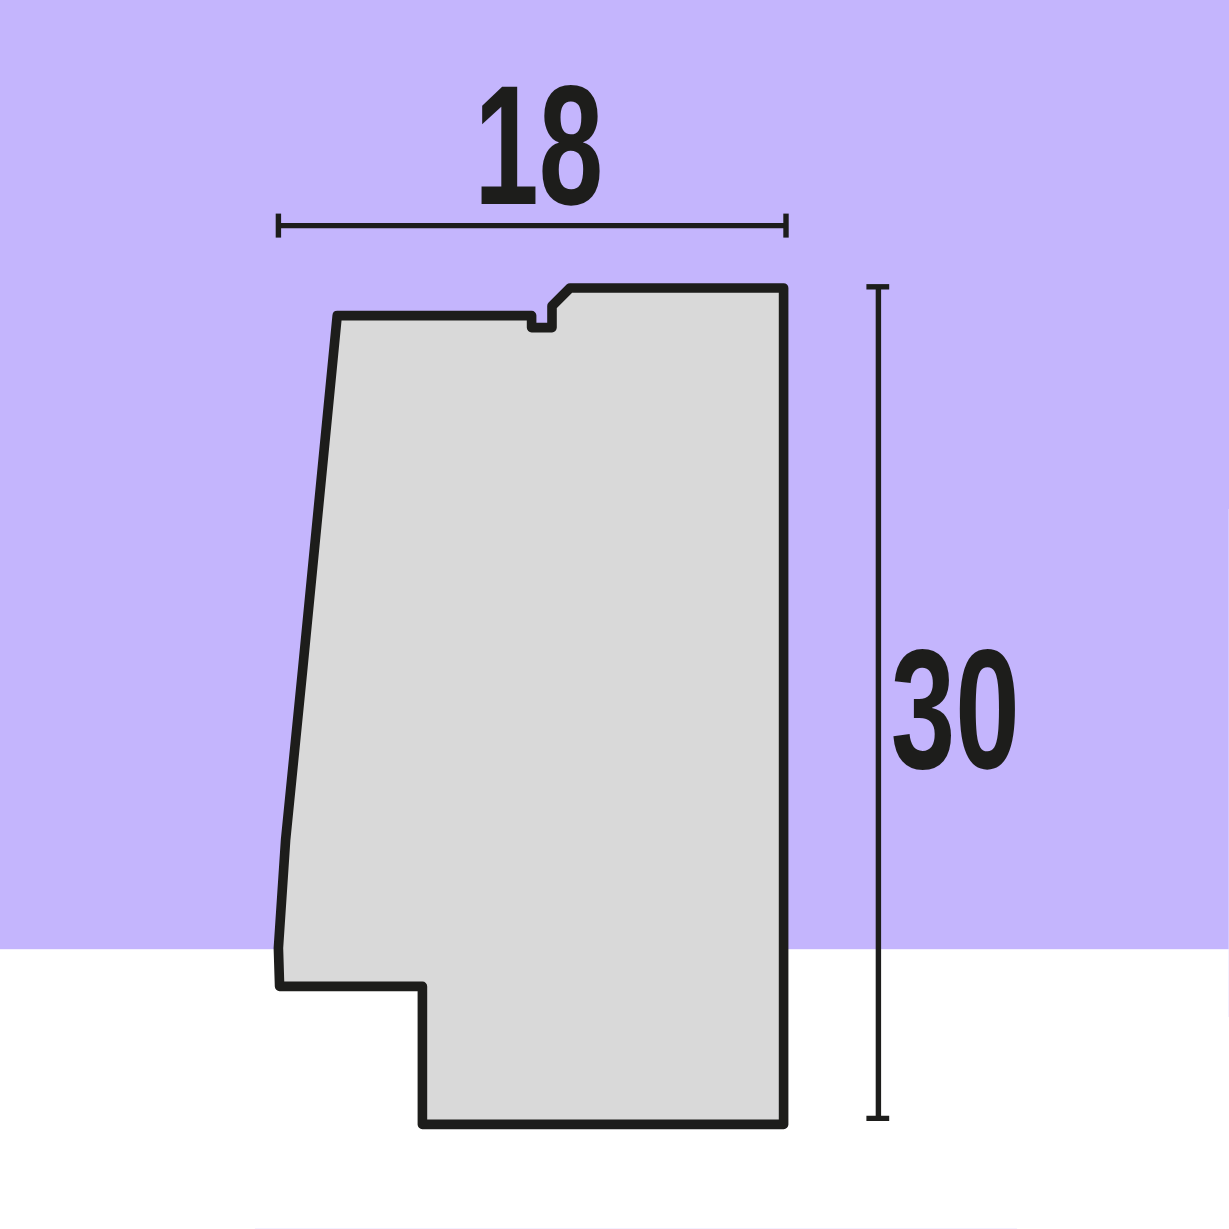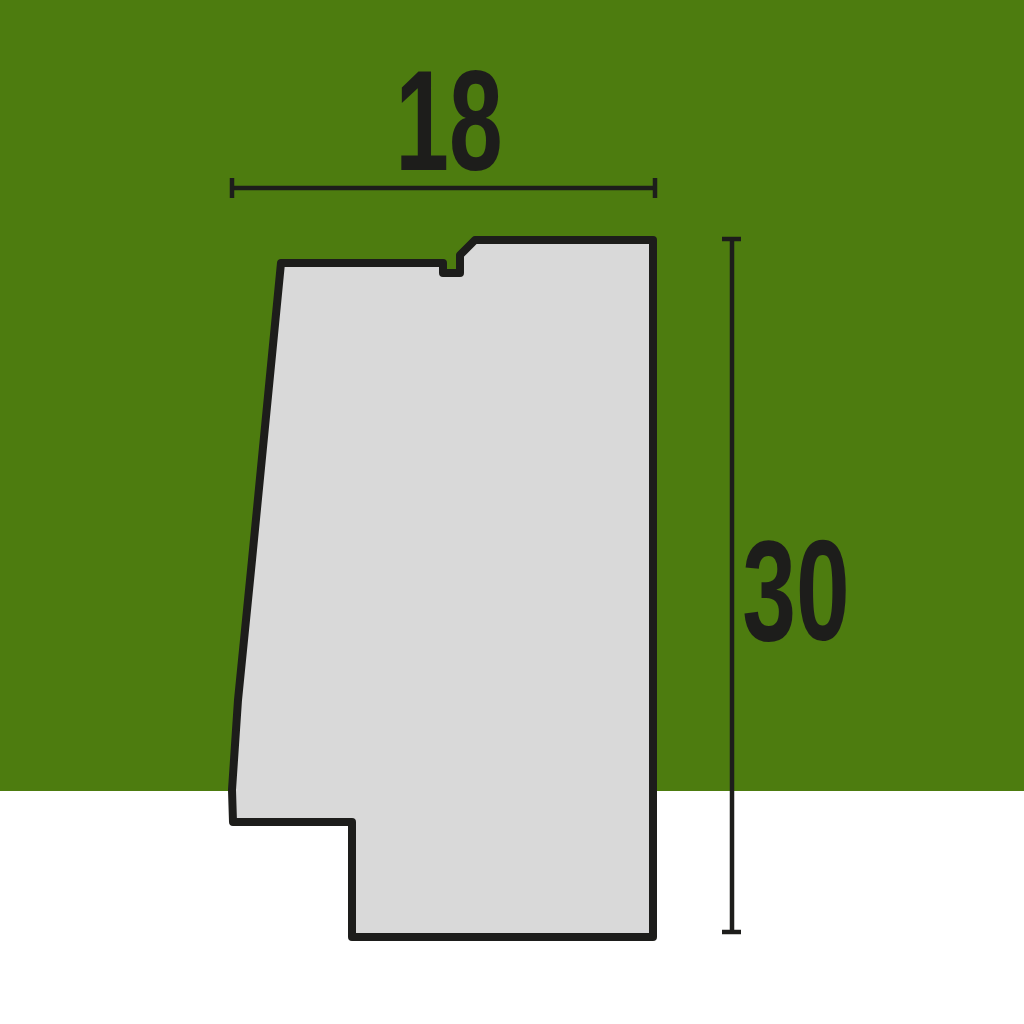--- a/index.html
+++ b/index.html
@@ -5,21 +5,21 @@
     html, body { margin: 0; padding: 0; }
     body {
       width: 1024px; height: 1024px;
       background: #ffffff;
       font-family: "Liberation Sans", "DejaVu Sans", sans-serif;
       overflow: hidden;
     }
     .canvas {
       position: relative;
       width: 1024px; height: 791px;
-      background: #4d7c0f;
+      background: #c4b5fd;
     }
     svg { display: block; }
     .dim-label {
       font-family: "Liberation Sans", "DejaVu Sans", sans-serif;
       font-weight: 700;
     }
   </style>
 </head>
 <body style="background: rgb(255, 255, 255);">
 

